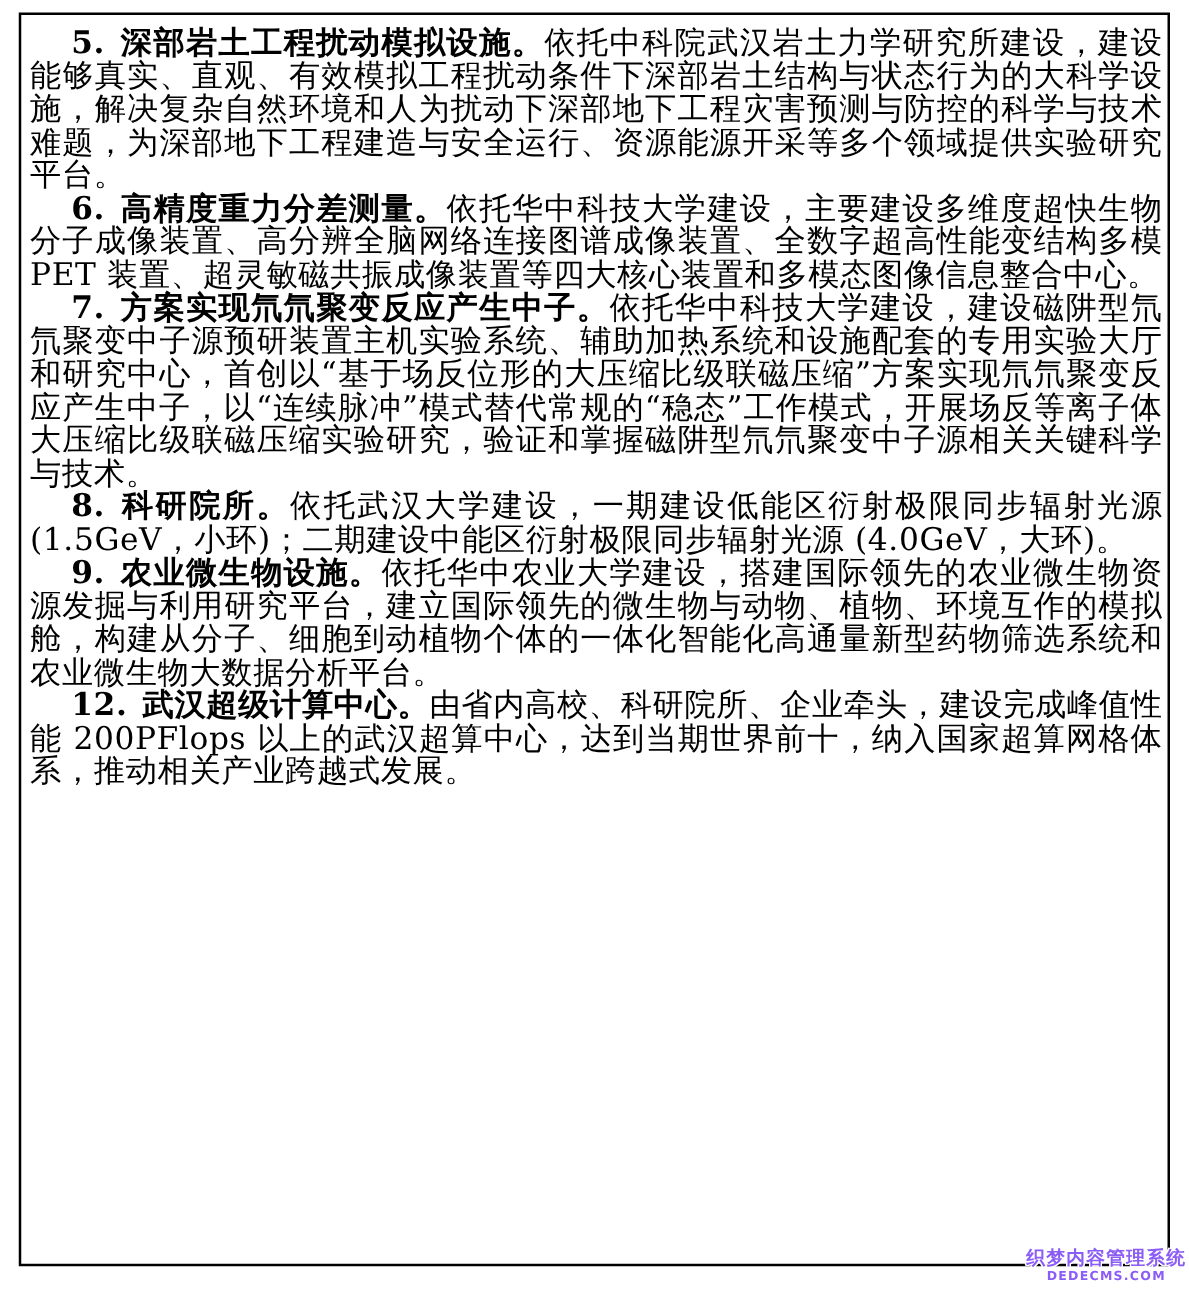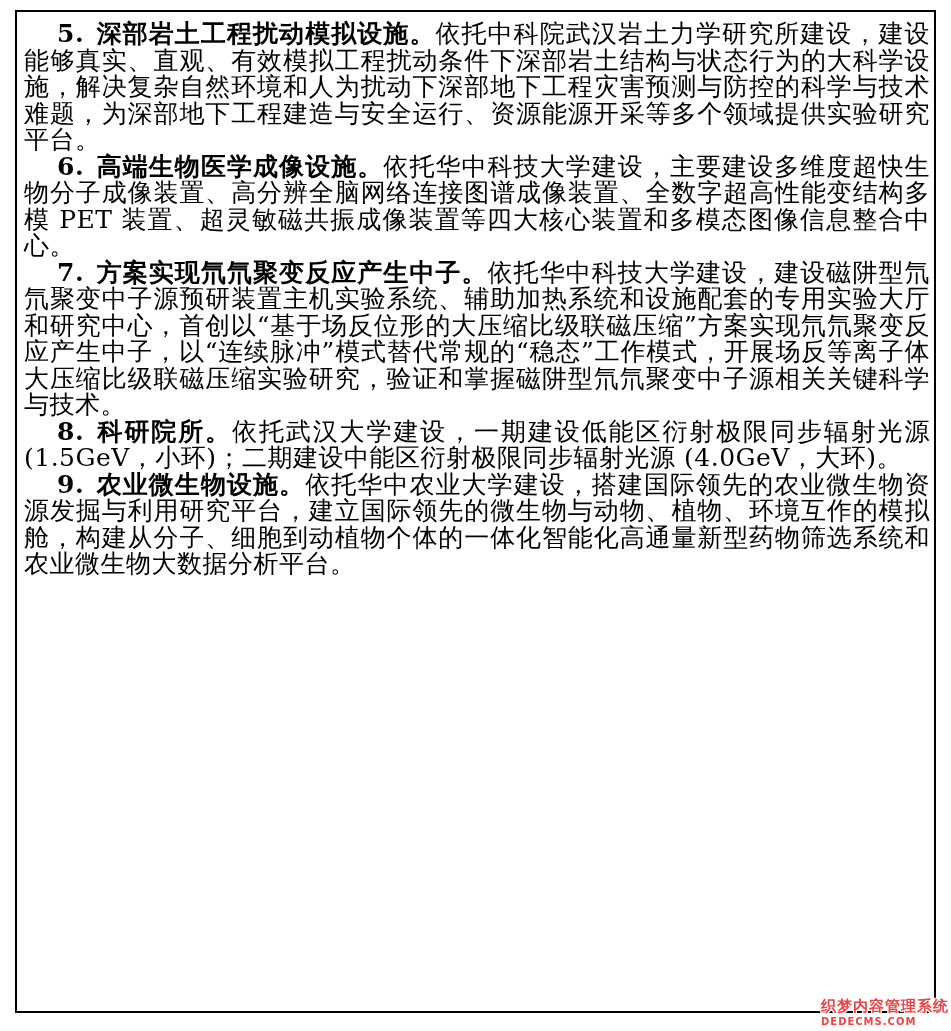--- a/index.html
+++ b/index.html
@@ -51,23 +51,24 @@
   }
   sub {
     font-size: 16px;
     line-height: 0;
   }
   .watermark {
     position: absolute;
     right: 2px;
     bottom: 2px;
     z-index: 3;
+    text-align: center;
     font-family: "DejaVu Sans", "Liberation Sans", sans-serif;
     font-weight: bold;
-    color: #ef4444;
+    color: #8b5cf6;
     text-shadow: -1px -1px 0 #fff, 1px -1px 0 #fff, -1px 1px 0 #fff,
                   1px 1px 0 #fff, 0 -1px 0 #fff, 0 1px 0 #fff,
                  -1px 0 0 #fff, 1px 0 0 #fff;
   }
   .watermark .wm-cn {
     font-size: 15px;
     line-height: 16px;
     letter-spacing: 1px;
   }
   .watermark .wm-en {
@@ -81,36 +82,39 @@
 
 <div class="page-border"></div>
 
 <div class="content">
 
   <p>
     <span class="para-head"><span class="para-num">5.</span><span>深部岩土工程扰动模拟设施。</span></span><span>依托中科院武汉岩土力学研究所建设，建设能够真实、直观、有效模拟工程扰动条件下深部岩土结构与状态行为的大科学设施，解决复杂自然环境和人为扰动下深部地下工程灾害预测与防控的科学与技术难题，为深部地下工程建造与安全运行、资源能源开采等多个领域提供实验研究平台。</span>
   </p>
 
   <p>
-    <span class="para-head"><span class="para-num">6.</span><span>高端生物医学成像设施。</span></span><span>依托华中科技大学建设，主要建设多维度超快生物分子成像装置、高分辨全脑网络连接图谱成像装置、全数字超高性能变结构多模 PET 装置、超灵敏磁共振成像装置等四大核心装置和多模态图像信息整合中心。</span>
+    <span class="para-head"><span class="para-num">6.</span><span>高精度重力分差测量。</span></span><span>依托华中科技大学建设，主要建设多维度超快生物分子成像装置、高分辨全脑网络连接图谱成像装置、全数字超高性能变结构多模 PET 装置、超灵敏磁共振成像装置等四大核心装置和多模态图像信息整合中心。</span>
   </p>
 
   <p>
     <span class="para-head"><span class="para-num">7.</span><span>方案实现氘氘聚变反应产生中子。</span></span><span>依托华中科技大学建设，建设磁阱型氘氘聚变中子源预研装置主机实验系统、辅助加热系统和设施配套的专用实验大厅和研究中心，首创以“基于场反位形的大压缩比级联磁压缩”方案实现氘氘聚变反应产生中子，以“连续脉冲”模式替代常规的“稳态”工作模式，开展场反等离子体大压缩比级联磁压缩实验研究，验证和掌握磁阱型氘氘聚变中子源相关关键科学与技术。</span>
   </p>
 
   <p>
     <span class="para-head"><span class="para-num">8.</span><span>科研院所。</span></span><span>依托武汉大学建设，一期建设低能区衍射极限同步辐射光源(1.5GeV，小环)；二期建设中能区衍射极限同步辐射光源 (4.0GeV，大环)。</span>
   </p>
 
   <p>
     <span class="para-head"><span class="para-num">9.</span><span>农业微生物设施。</span></span><span>依托华中农业大学建设，搭建国际领先的农业微生物资源发掘与利用研究平台，建立国际领先的微生物与动物、植物、环境互作的模拟舱，构建从分子、细胞到动植物个体的一体化智能化高通量新型药物筛选系统和农业微生物大数据分析平台。</span>
   </p>
 
 
 
+  <p>
+    <span class="para-head"><span class="para-num">12.</span><span>武汉超级计算中心。</span></span><span>由省内高校、科研院所、企业牵头，建设完成峰值性能 200PFlops 以上的武汉超算中心，达到当期世界前十，纳入国家超算网格体系，推动相关产业跨越式发展。</span>
+  </p>
 
 </div>
 
 <div class="watermark">
   <div class="wm-cn">织梦内容管理系统</div>
   <div class="wm-en">DEDECMS.COM</div>
 </div>
 
 </body></html>

